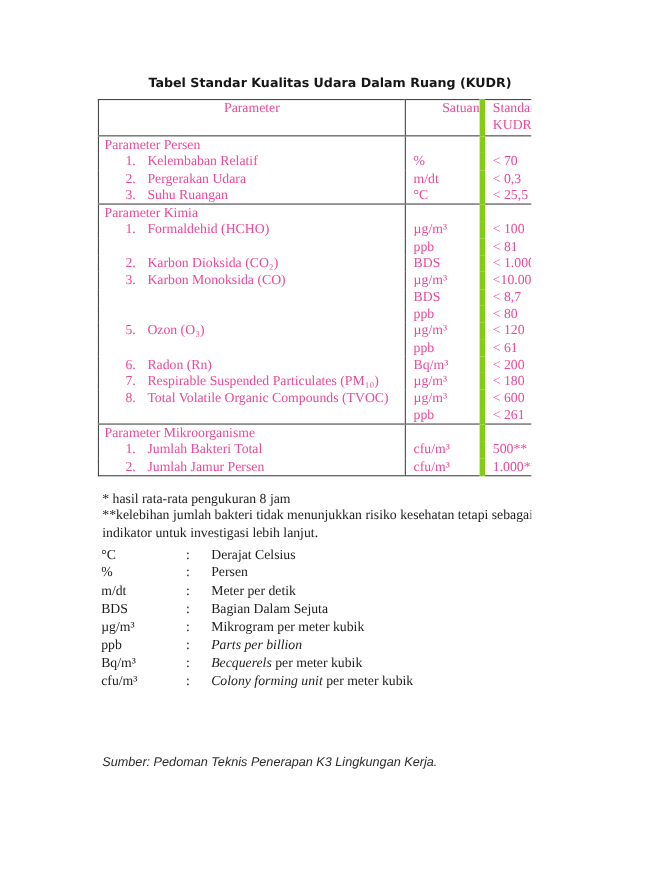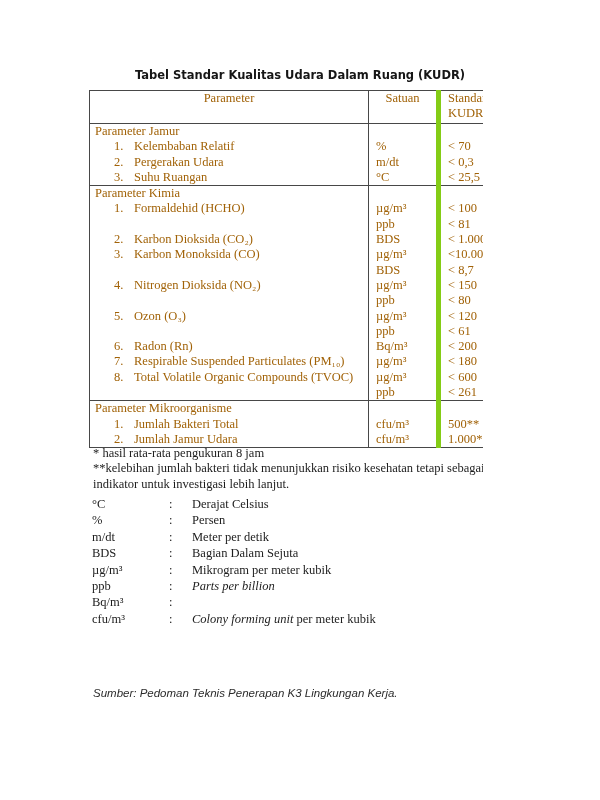--- a/index.html
+++ b/index.html
@@ -16,30 +16,30 @@
     position:absolute; top:68px; left:0; width:600px;
     text-align:center;
     font-family:"DejaVu Sans","Liberation Sans",sans-serif;
     font-weight:bold; font-size:11.5px; color:#161616;
     letter-spacing:0px;
   }
 
   table.kudr-table {
     position:absolute; left:89px; top:90px;
     width:420px; border-collapse:collapse; table-layout:fixed;
-    font-size:12.5px; line-height:15.3px; color:#a16207;
+    font-size:12.5px; line-height:15.3px; color:#ec4899;
     border:1px solid #474747;
   }
   .kudr-table td { padding:0; vertical-align:top; font-weight:normal; }
   .kudr-table .c1 { width:279px; }
   .kudr-table .c2 { width:70px;  border-left:1px solid #474747; padding-left:7px; }
   .kudr-table .c3 { width:71px;  border-left:5px solid #84cc16; padding-left:7px; }
   .kudr-table tr.head td { height:33px; }
   .kudr-table tr.head .c1 { text-align:center; }
-  .kudr-table tr.head .c2 { text-align:center; padding-left:0; }
+  .kudr-table tr.head .c2 { text-align:right; padding-left:0; }
   .kudr-table tr.sec-first td { border-top:1px solid #474747; }
   .kudr-table .sec { padding-left:5px; }
   .kudr-table .item { padding-left:24px; }
   .kudr-table .num { display:inline-block; width:20px; }
   .kudr-table tr td { height:15.3px; }
 
   .footnotes {
     position:absolute; left:93px; top:446px; width:428px;
     font-size:12.5px; line-height:15.3px;
   }
@@ -69,21 +69,21 @@
         <tr class="head">
       <td class="c1">Parameter</td>
       <td class="c2">Satuan</td>
       <td class="c3">
         <div>Standar</div>
         <div>KUDR*</div>
       </td>
     </tr>
 
     <tr class="sec-first">
-      <td class="c1 sec">Parameter Jamur</td>
+      <td class="c1 sec">Parameter Persen</td>
       <td class="c2"></td>
       <td class="c3"></td>
     </tr>
     <tr>
       <td class="c1 item"><span class="num">1.</span><span>Kelembaban Relatif</span></td>
       <td class="c2">%</td>
       <td class="c3">&lt; 70</td>
     </tr>
     <tr>
       <td class="c1 item"><span class="num">2.</span><span>Pergerakan Udara</span></td>
@@ -120,25 +120,20 @@
       <td class="c1 item"><span class="num">3.</span><span>Karbon Monoksida (CO)</span></td>
       <td class="c2">µg/m³</td>
       <td class="c3">&lt;10.000</td>
     </tr>
     <tr>
       <td class="c1 item"><span class="num"></span><span></span></td>
       <td class="c2">BDS</td>
       <td class="c3">&lt; 8,7</td>
     </tr>
     <tr>
-      <td class="c1 item"><span class="num">4.</span><span>Nitrogen Dioksida (NO₂)</span></td>
-      <td class="c2">µg/m³</td>
-      <td class="c3">&lt; 150</td>
-    </tr>
-    <tr>
       <td class="c1 item"><span class="num"></span><span></span></td>
       <td class="c2">ppb</td>
       <td class="c3">&lt; 80</td>
     </tr>
     <tr>
       <td class="c1 item"><span class="num">5.</span><span>Ozon (O₃)</span></td>
       <td class="c2">µg/m³</td>
       <td class="c3">&lt; 120</td>
     </tr>
     <tr>
@@ -171,21 +166,21 @@
       <td class="c1 sec">Parameter Mikroorganisme</td>
       <td class="c2"></td>
       <td class="c3"></td>
     </tr>
     <tr>
       <td class="c1 item"><span class="num">1.</span><span>Jumlah Bakteri Total</span></td>
       <td class="c2">cfu/m³</td>
       <td class="c3">500**</td>
     </tr>
     <tr>
-      <td class="c1 item"><span class="num">2.</span><span>Jumlah Jamur Udara</span></td>
+      <td class="c1 item"><span class="num">2.</span><span>Jumlah Jamur Persen</span></td>
       <td class="c2">cfu/m³</td>
       <td class="c3">1.000**</td>
     </tr>
   </tbody>
     </table>
 
   <div class="footnotes">
     <div>* hasil rata-rata pengukuran 8 jam</div>
     <div>**kelebihan jumlah bakteri tidak menunjukkan risiko kesehatan tetapi sebagai indikator untuk investigasi lebih lanjut.</div>
   </div>
@@ -217,20 +212,21 @@
         <span><span class="l-it"></span><span>Mikrogram per meter kubik</span></span>
     </div>
     <div class="legend-row">
       <span>ppb</span>
         <span>:</span>
         <span><span class="l-it">Parts per billion</span><span></span></span>
     </div>
     <div class="legend-row">
       <span>Bq/m³</span>
         <span>:</span>
+        <span><span class="l-it">Becquerels</span><span> per meter kubik</span></span>
     </div>
     <div class="legend-row">
       <span>cfu/m³</span>
         <span>:</span>
         <span><span class="l-it">Colony forming unit</span><span> per meter kubik</span></span>
     </div>
   </div>
 
   <div class="source">Sumber: Pedoman Teknis Penerapan K3 Lingkungan Kerja.</div>
 

